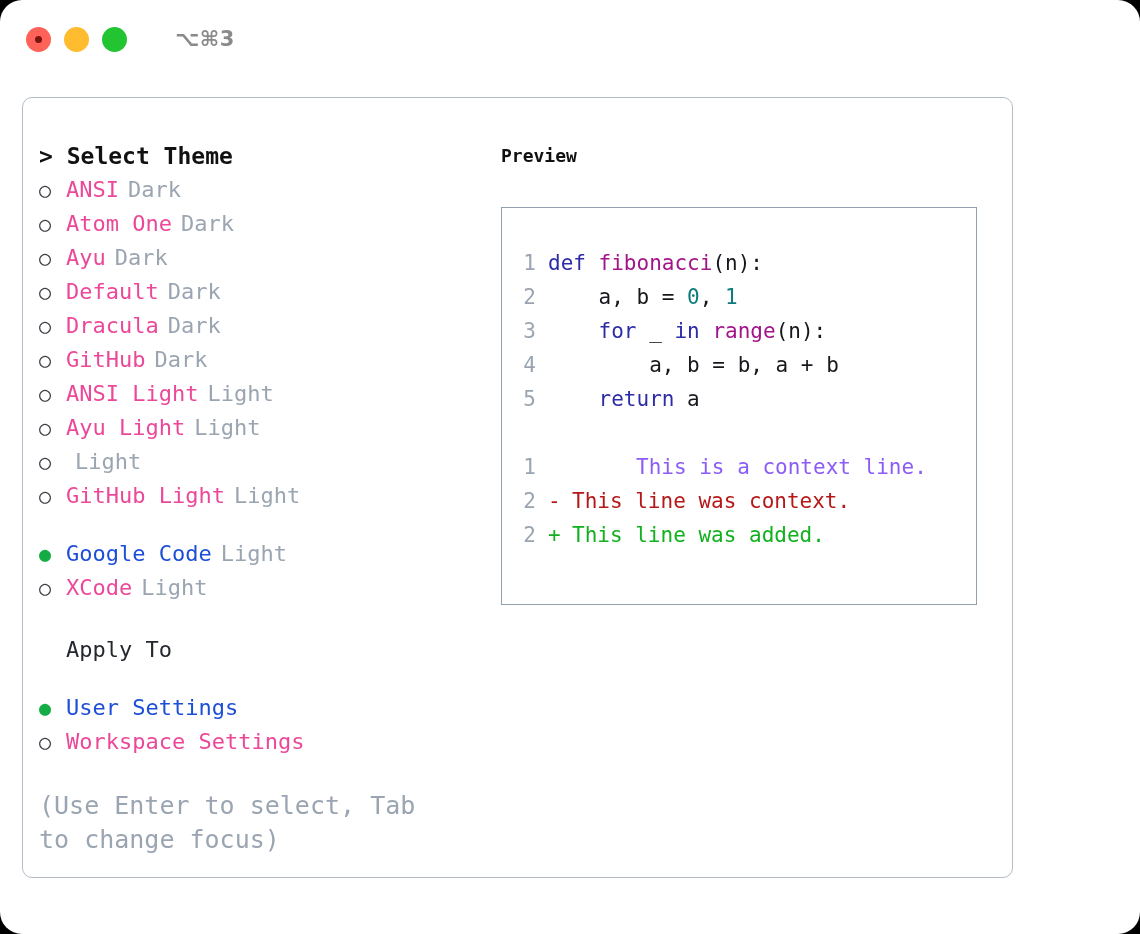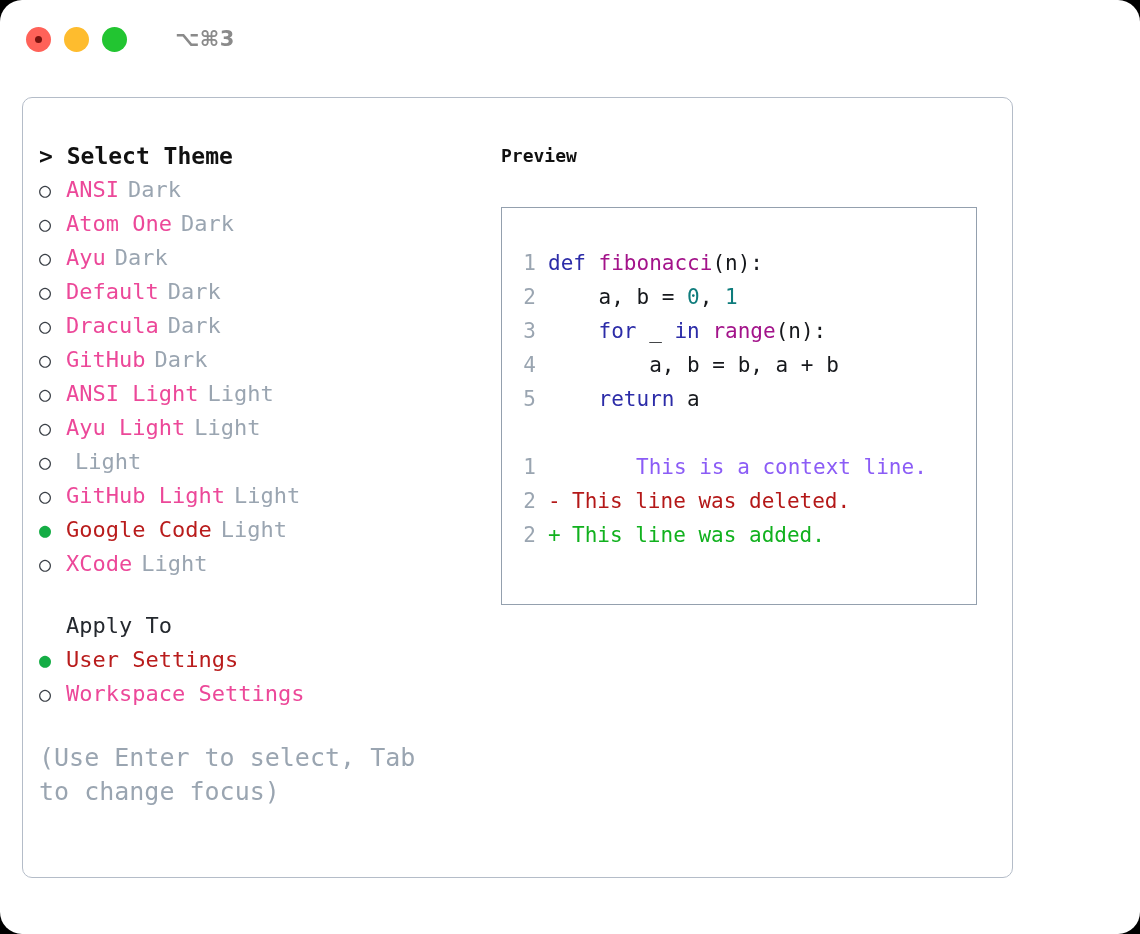--- a/index.html
+++ b/index.html
@@ -121,21 +121,21 @@
   }
   .marker {
     display: inline-block;
     width: 27px;
     flex: none;
     color: #3a3f46;
     font-size: 20px;
   }
   .marker.sel { color: #14ad45; }
   .opt-label { color: #ec4899; }
-  .opt-row.selected .opt-label { color: #b91c1c; }
+  .opt-row.selected .opt-label { color: #1d4ed8; margin-top: 24px; }
   .opt-variant {
     color: #9aa5b1;
     margin-left: 9px;
   }
 
   .apply-header {
     font-size: 22px;
     line-height: 34px;
     color: #24282e;
     padding-left: 27px;
@@ -261,21 +261,21 @@
           <div id="code-lines">
               <div class="code-line"><span class="lineno">1</span><span class="code-text"><span class="tok-kw">def </span><span class="tok-fn">fibonacci</span><span class="tok-pl">(n):</span></span></div>
               <div class="code-line"><span class="lineno">2</span><span class="code-text"><span class="tok-pl">    a, b = </span><span class="tok-num">0</span><span class="tok-pl">, </span><span class="tok-num">1</span></span></div>
               <div class="code-line"><span class="lineno">3</span><span class="code-text"><span class="tok-pl">    </span><span class="tok-kw">for</span><span class="tok-pl"> _ </span><span class="tok-kw">in</span><span class="tok-pl"> </span><span class="tok-fn">range</span><span class="tok-pl">(n):</span></span></div>
               <div class="code-line"><span class="lineno">4</span><span class="code-text"><span class="tok-pl">        a, b = b, a + b</span></span></div>
               <div class="code-line"><span class="lineno">5</span><span class="code-text"><span class="tok-pl">    </span><span class="tok-kw">return</span><span class="tok-pl"> a</span></span></div>
             </div>
           <div class="blank-gap"></div>
           <div id="diff-lines">
               <div class="code-line"><span class="lineno">1</span><span class="diff-sign diff-ctx"> </span><span class="code-text diff-ctx">This is a context line.</span></div>
-              <div class="code-line"><span class="lineno">2</span><span class="diff-sign diff-del">-</span><span class="code-text diff-del">This line was deleted.</span></div>
+              <div class="code-line"><span class="lineno">2</span><span class="diff-sign diff-del">-</span><span class="code-text diff-del">This line was context.</span></div>
               <div class="code-line"><span class="lineno">2</span><span class="diff-sign diff-add">+</span><span class="code-text diff-add">This line was added.</span></div>
             </div>
         </div>
       </div>
 
     </div>
   </div>
 </div>
 
 </body></html>

